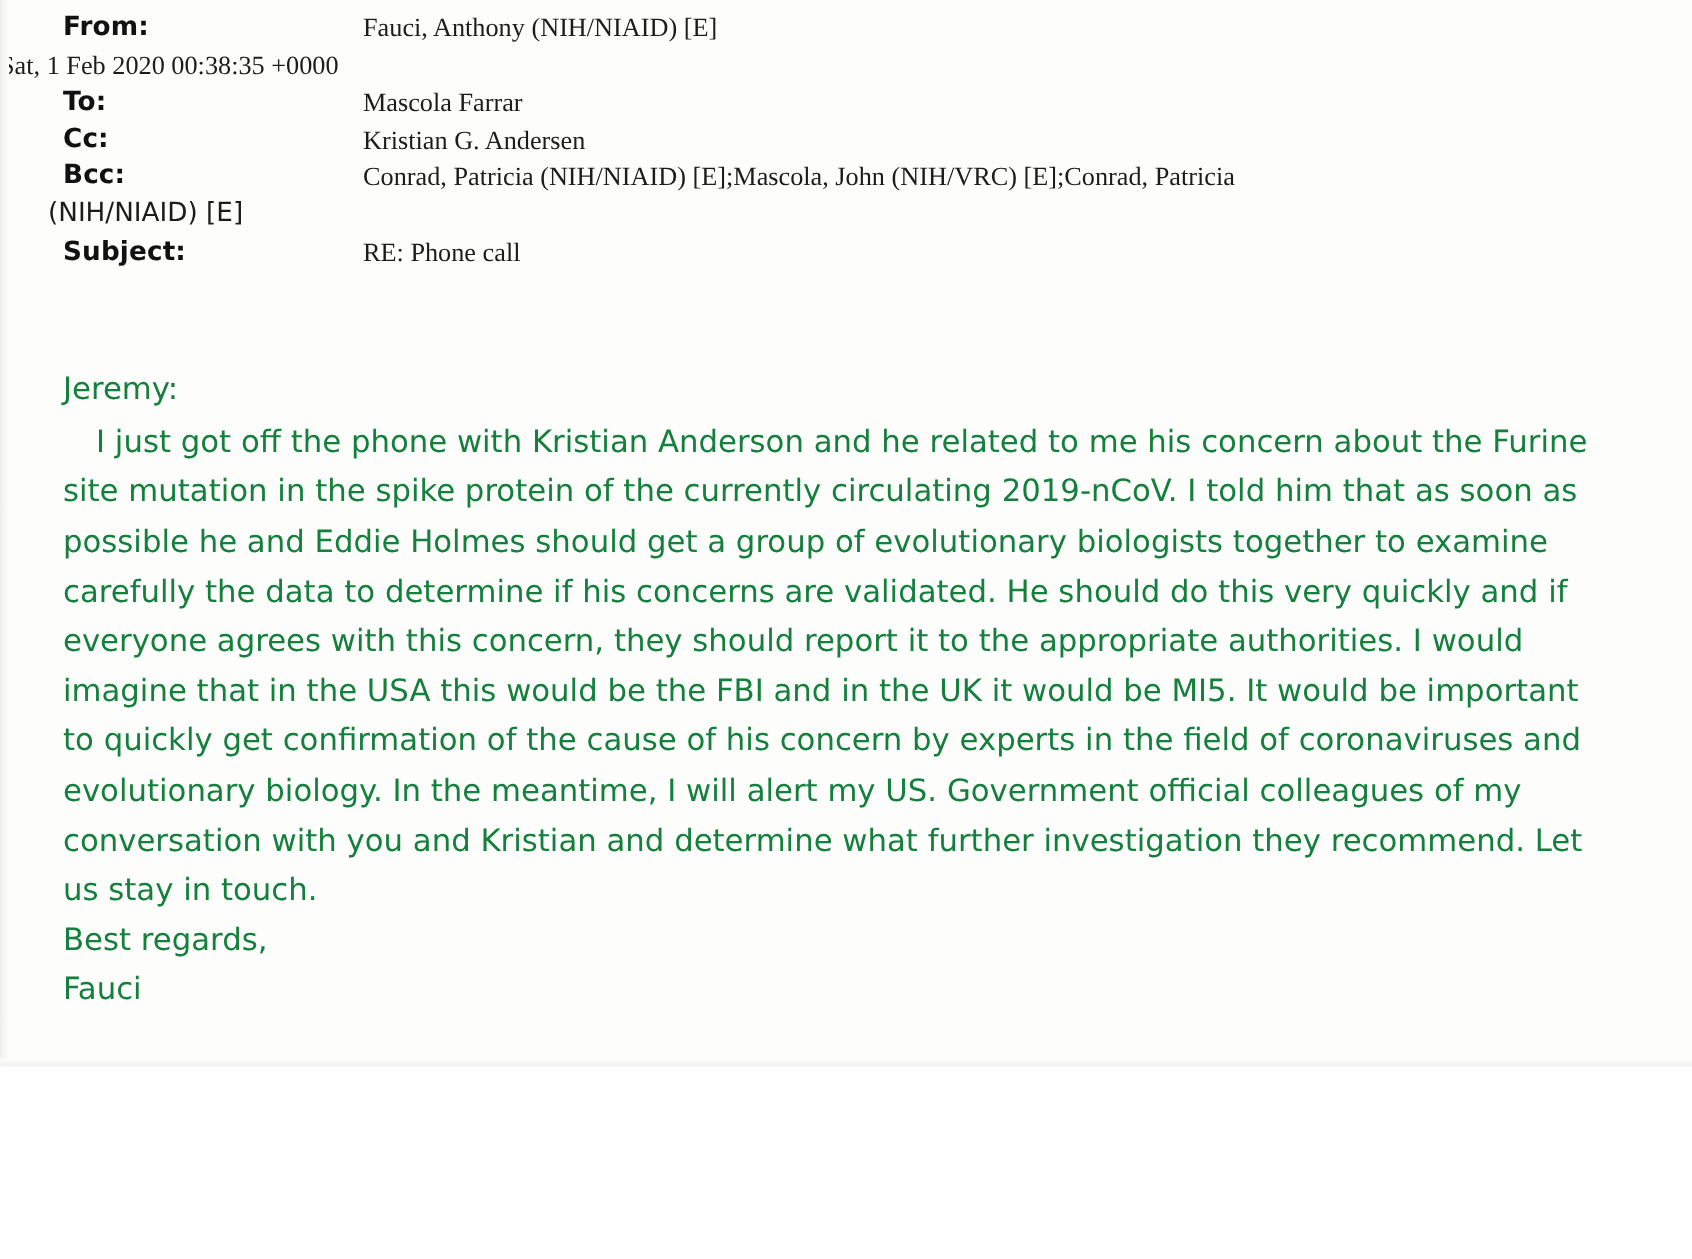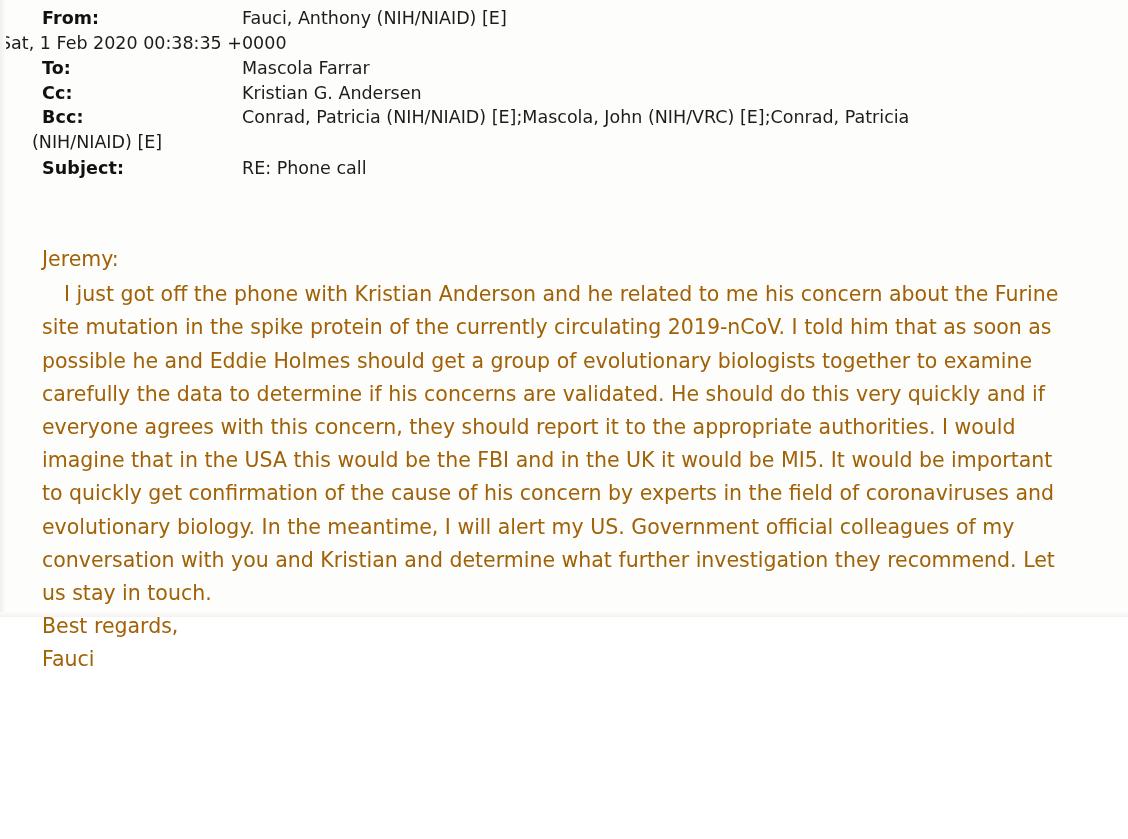--- a/index.html
+++ b/index.html
@@ -10,21 +10,21 @@
   body {
     width: 1128px;
     height: 839px;
     font-family: "DejaVu Sans", sans-serif;
     color: #1a1a1a;
     overflow: hidden;
   }
   .page {
     position: relative;
     width: 1128px;
-    height: 617px;
+    height: 711px;
     background: #fdfdfc;
     padding: 0;
     box-sizing: border-box;
   }
   
   .header {
     padding: 6px 0 0 0;
   }
   .hdr-row {
     display: flex;
@@ -38,40 +38,41 @@
     padding-left: 42px;
     box-sizing: border-box;
     font-weight: bold;
     color: #111;
     letter-spacing: 0.1px;
   }
   .hdr-value {
     flex: 1;
     color: #1c1c1c;
     padding-right: 70px;
+    font-family: Liberation Serif, serif;
   }
   .hdr-value.subject {
     padding-left: 0;
   }
   .hdr-cont {
     padding-left: 32px;
     font-size: 17.5px;
     line-height: 1.42;
     color: #1c1c1c;
   }
   .subject-row {
     margin-top: 1px;
   }
   
   .body-block {
     margin-top: 62px;
     padding: 0 52px 0 42px;
     font-size: 20.5px;
     line-height: 1.62;
-    color: #a16207;
+    color: #15803d;
   }
   .greeting {
     margin: 0 0 2px 0;
   }
   .para {
     margin: 0;
     text-indent: 22px;
   }
   .signoff {
     margin: 0;

